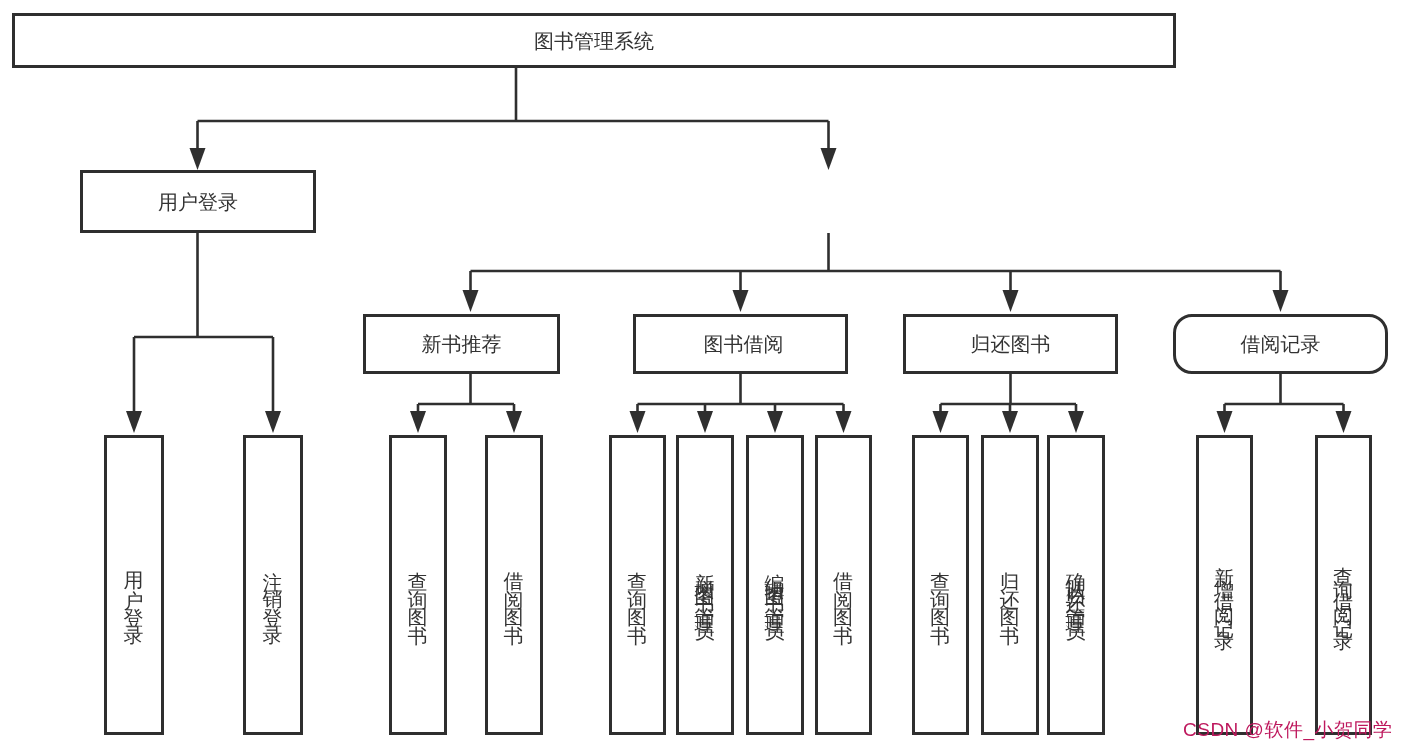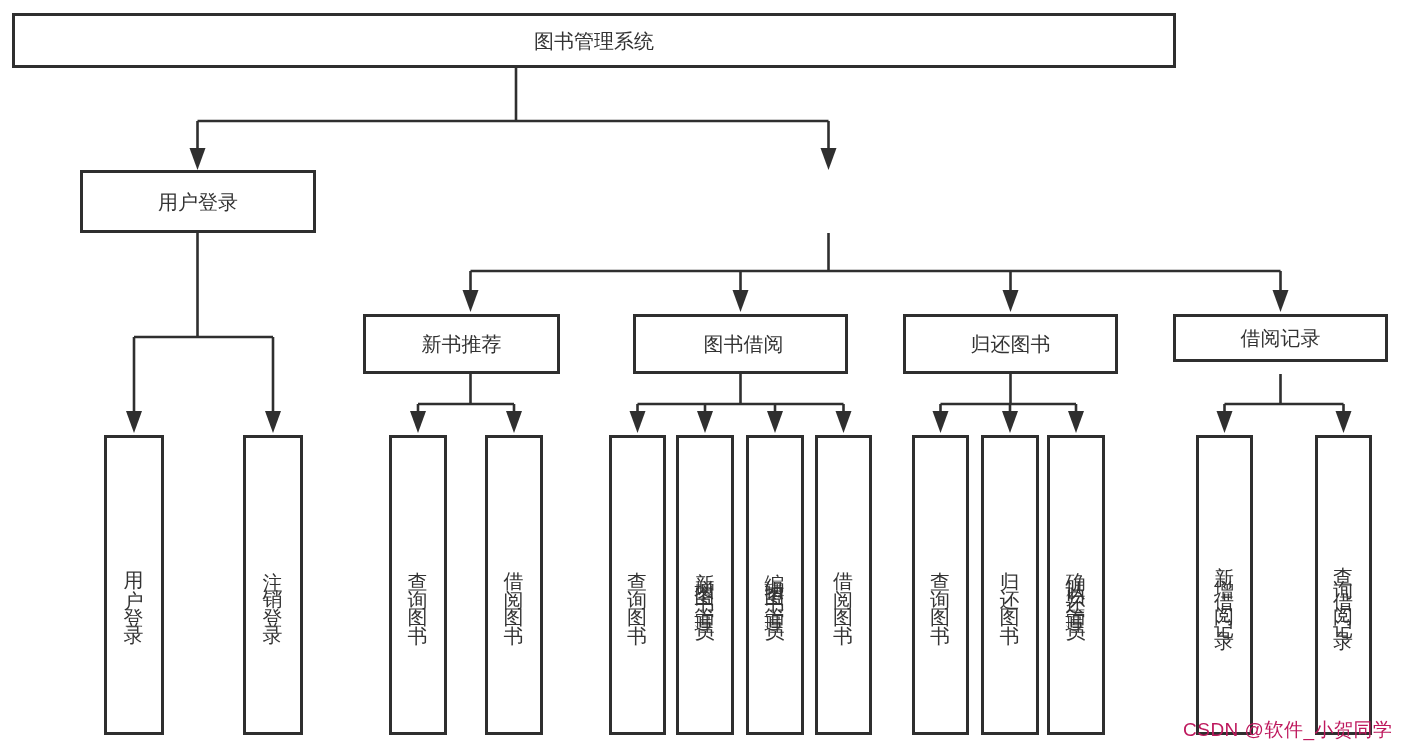--- a/index.html
+++ b/index.html
@@ -131,21 +131,21 @@
 
   <div class="box" style="left:363px;top:314px;width:197px;height:60px;text-align:right;">
     <span>新书推荐</span>
   </div>
   <div class="box" style="left:633px;top:314px;width:215px;height:60px;padding-left:6px;">
     <span>图书借阅</span>
   </div>
   <div class="box" style="left:903px;top:314px;width:215px;height:60px;">
     <span>归还图书</span>
   </div>
-  <div class="box" style="left:1173px;top:314px;width:215px;height:48px;">
+  <div class="box" style="left:1173px;top:314px;width:215px;height:60px;border-radius:19px;">
     <span>借阅记录</span>
   </div>
 
   <div class="box leaf" style="left:104px;top:435px;width:60px;height:300px;">
     <span class="vtext">用户登录</span>
   </div>
   <div class="box leaf" style="left:243px;top:435px;width:60px;height:300px;">
     <span class="vtext">注销登录</span>
   </div>
 

